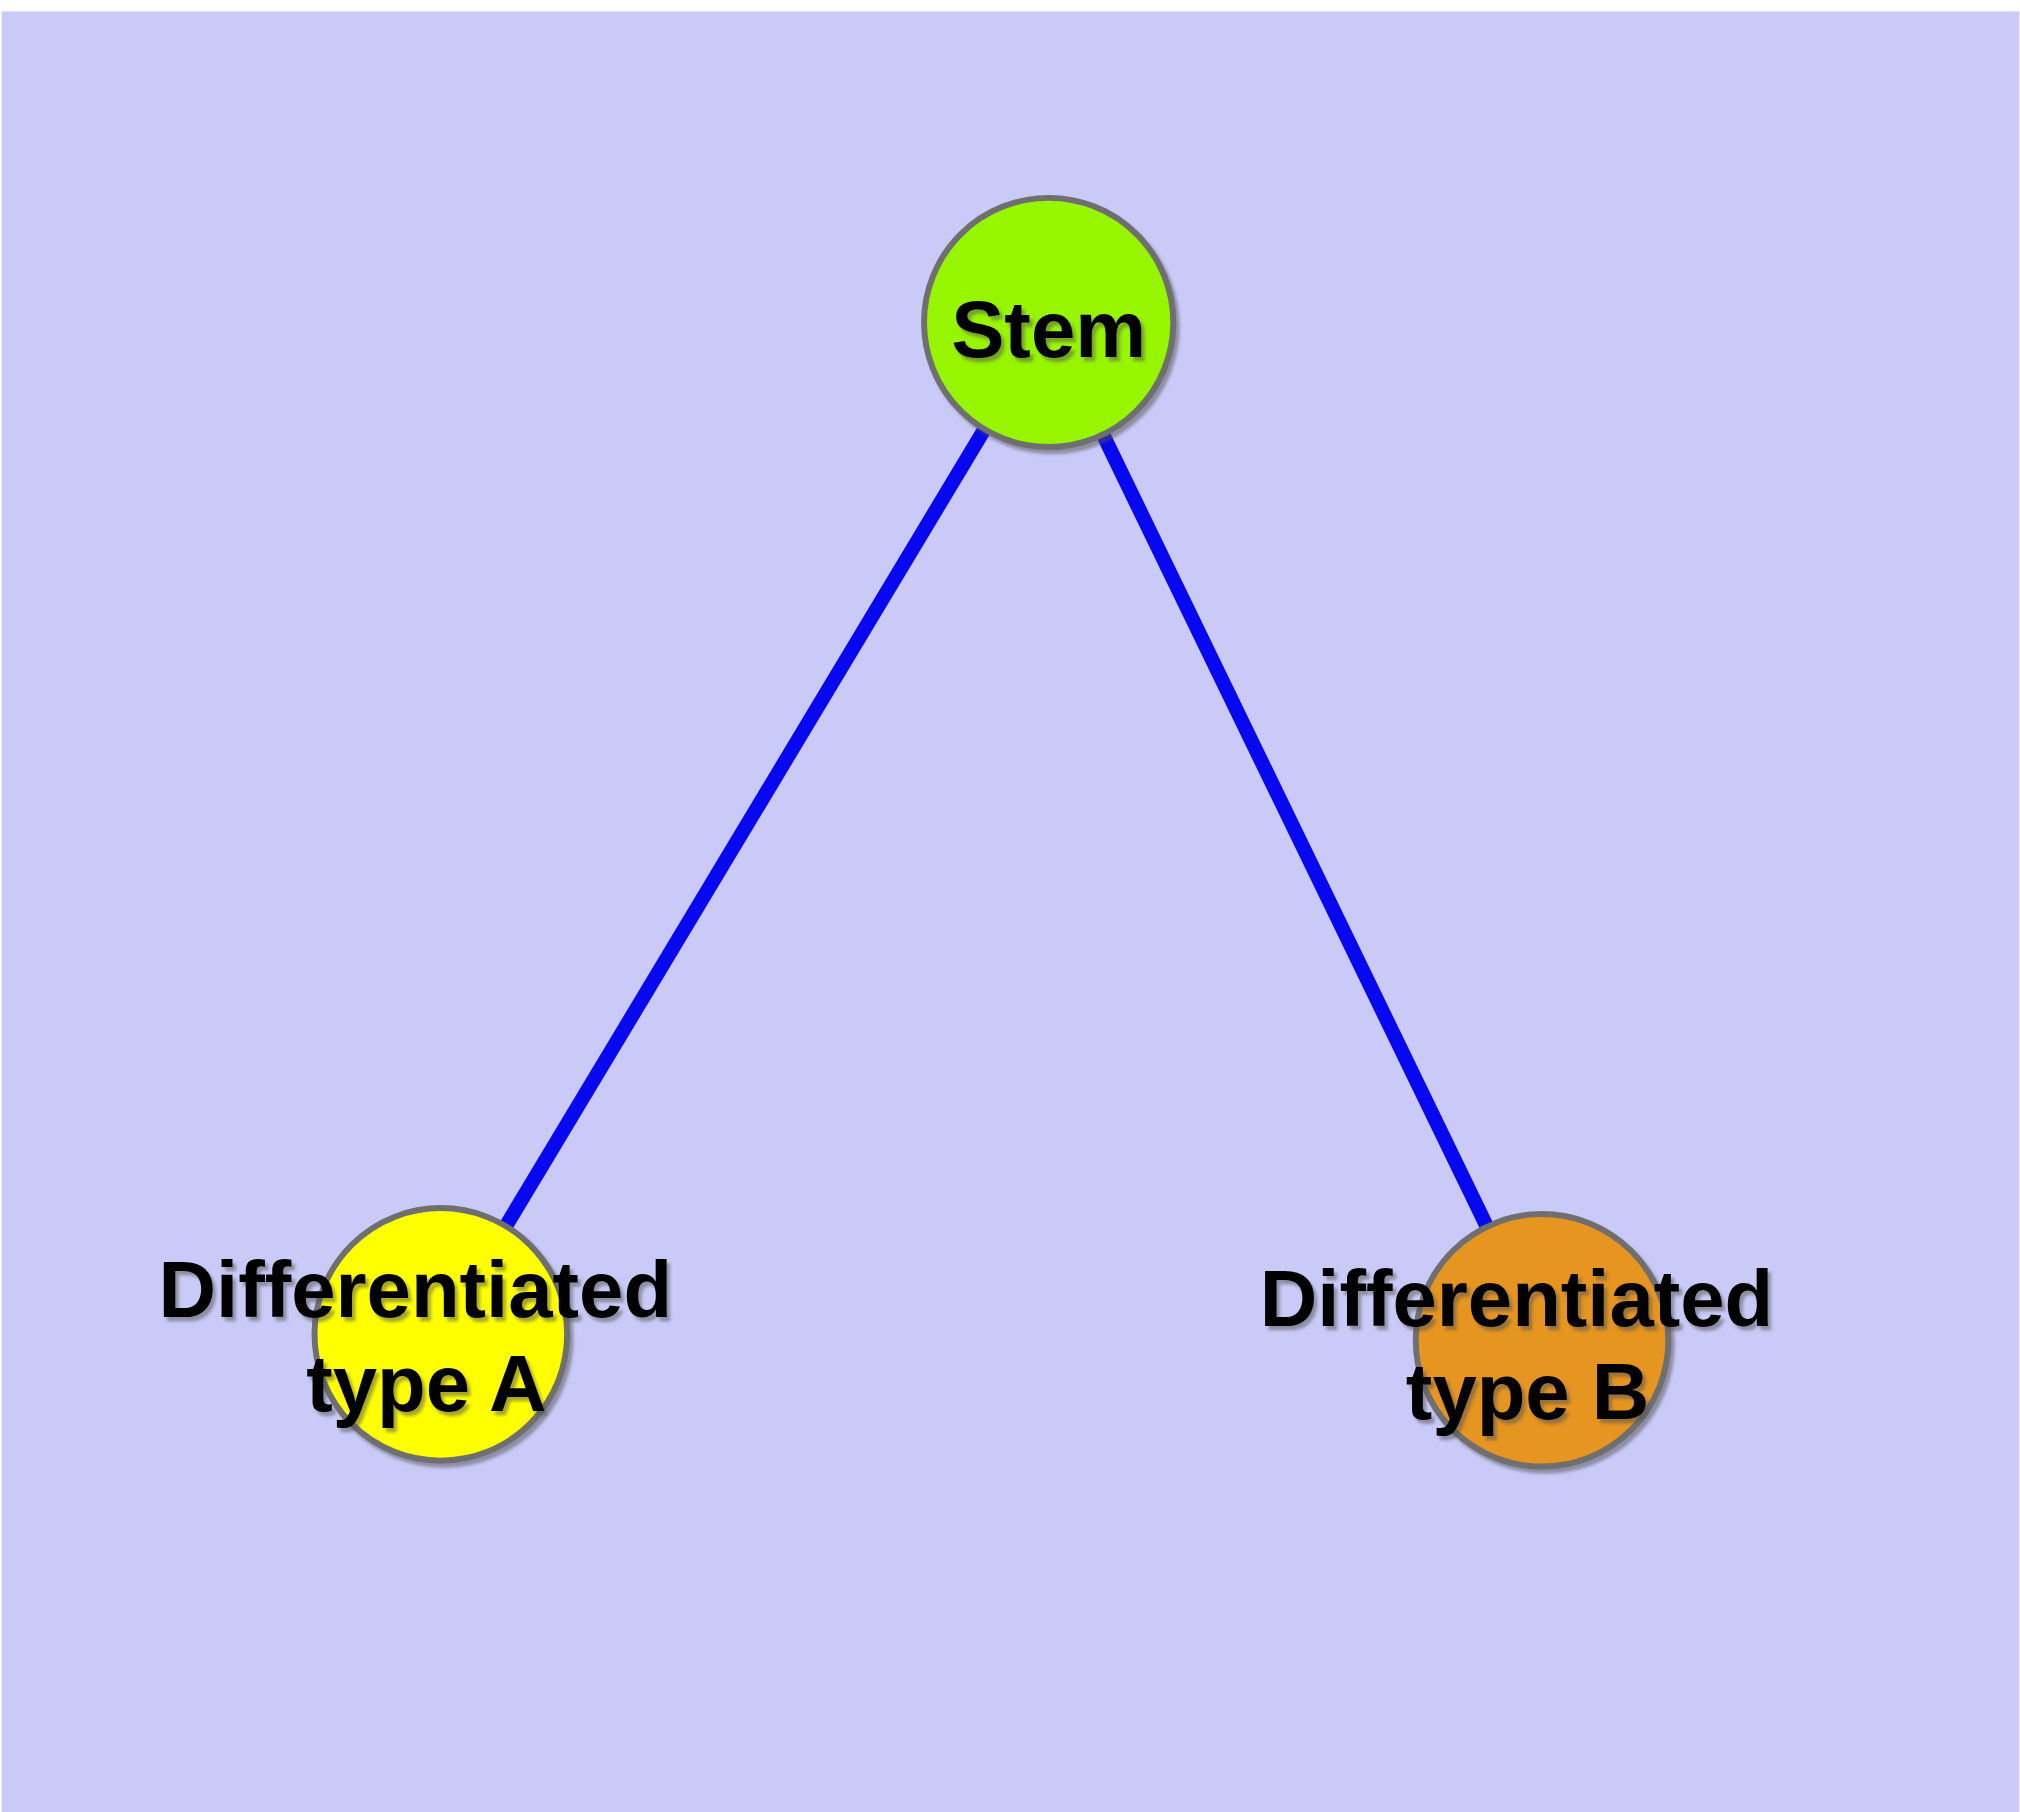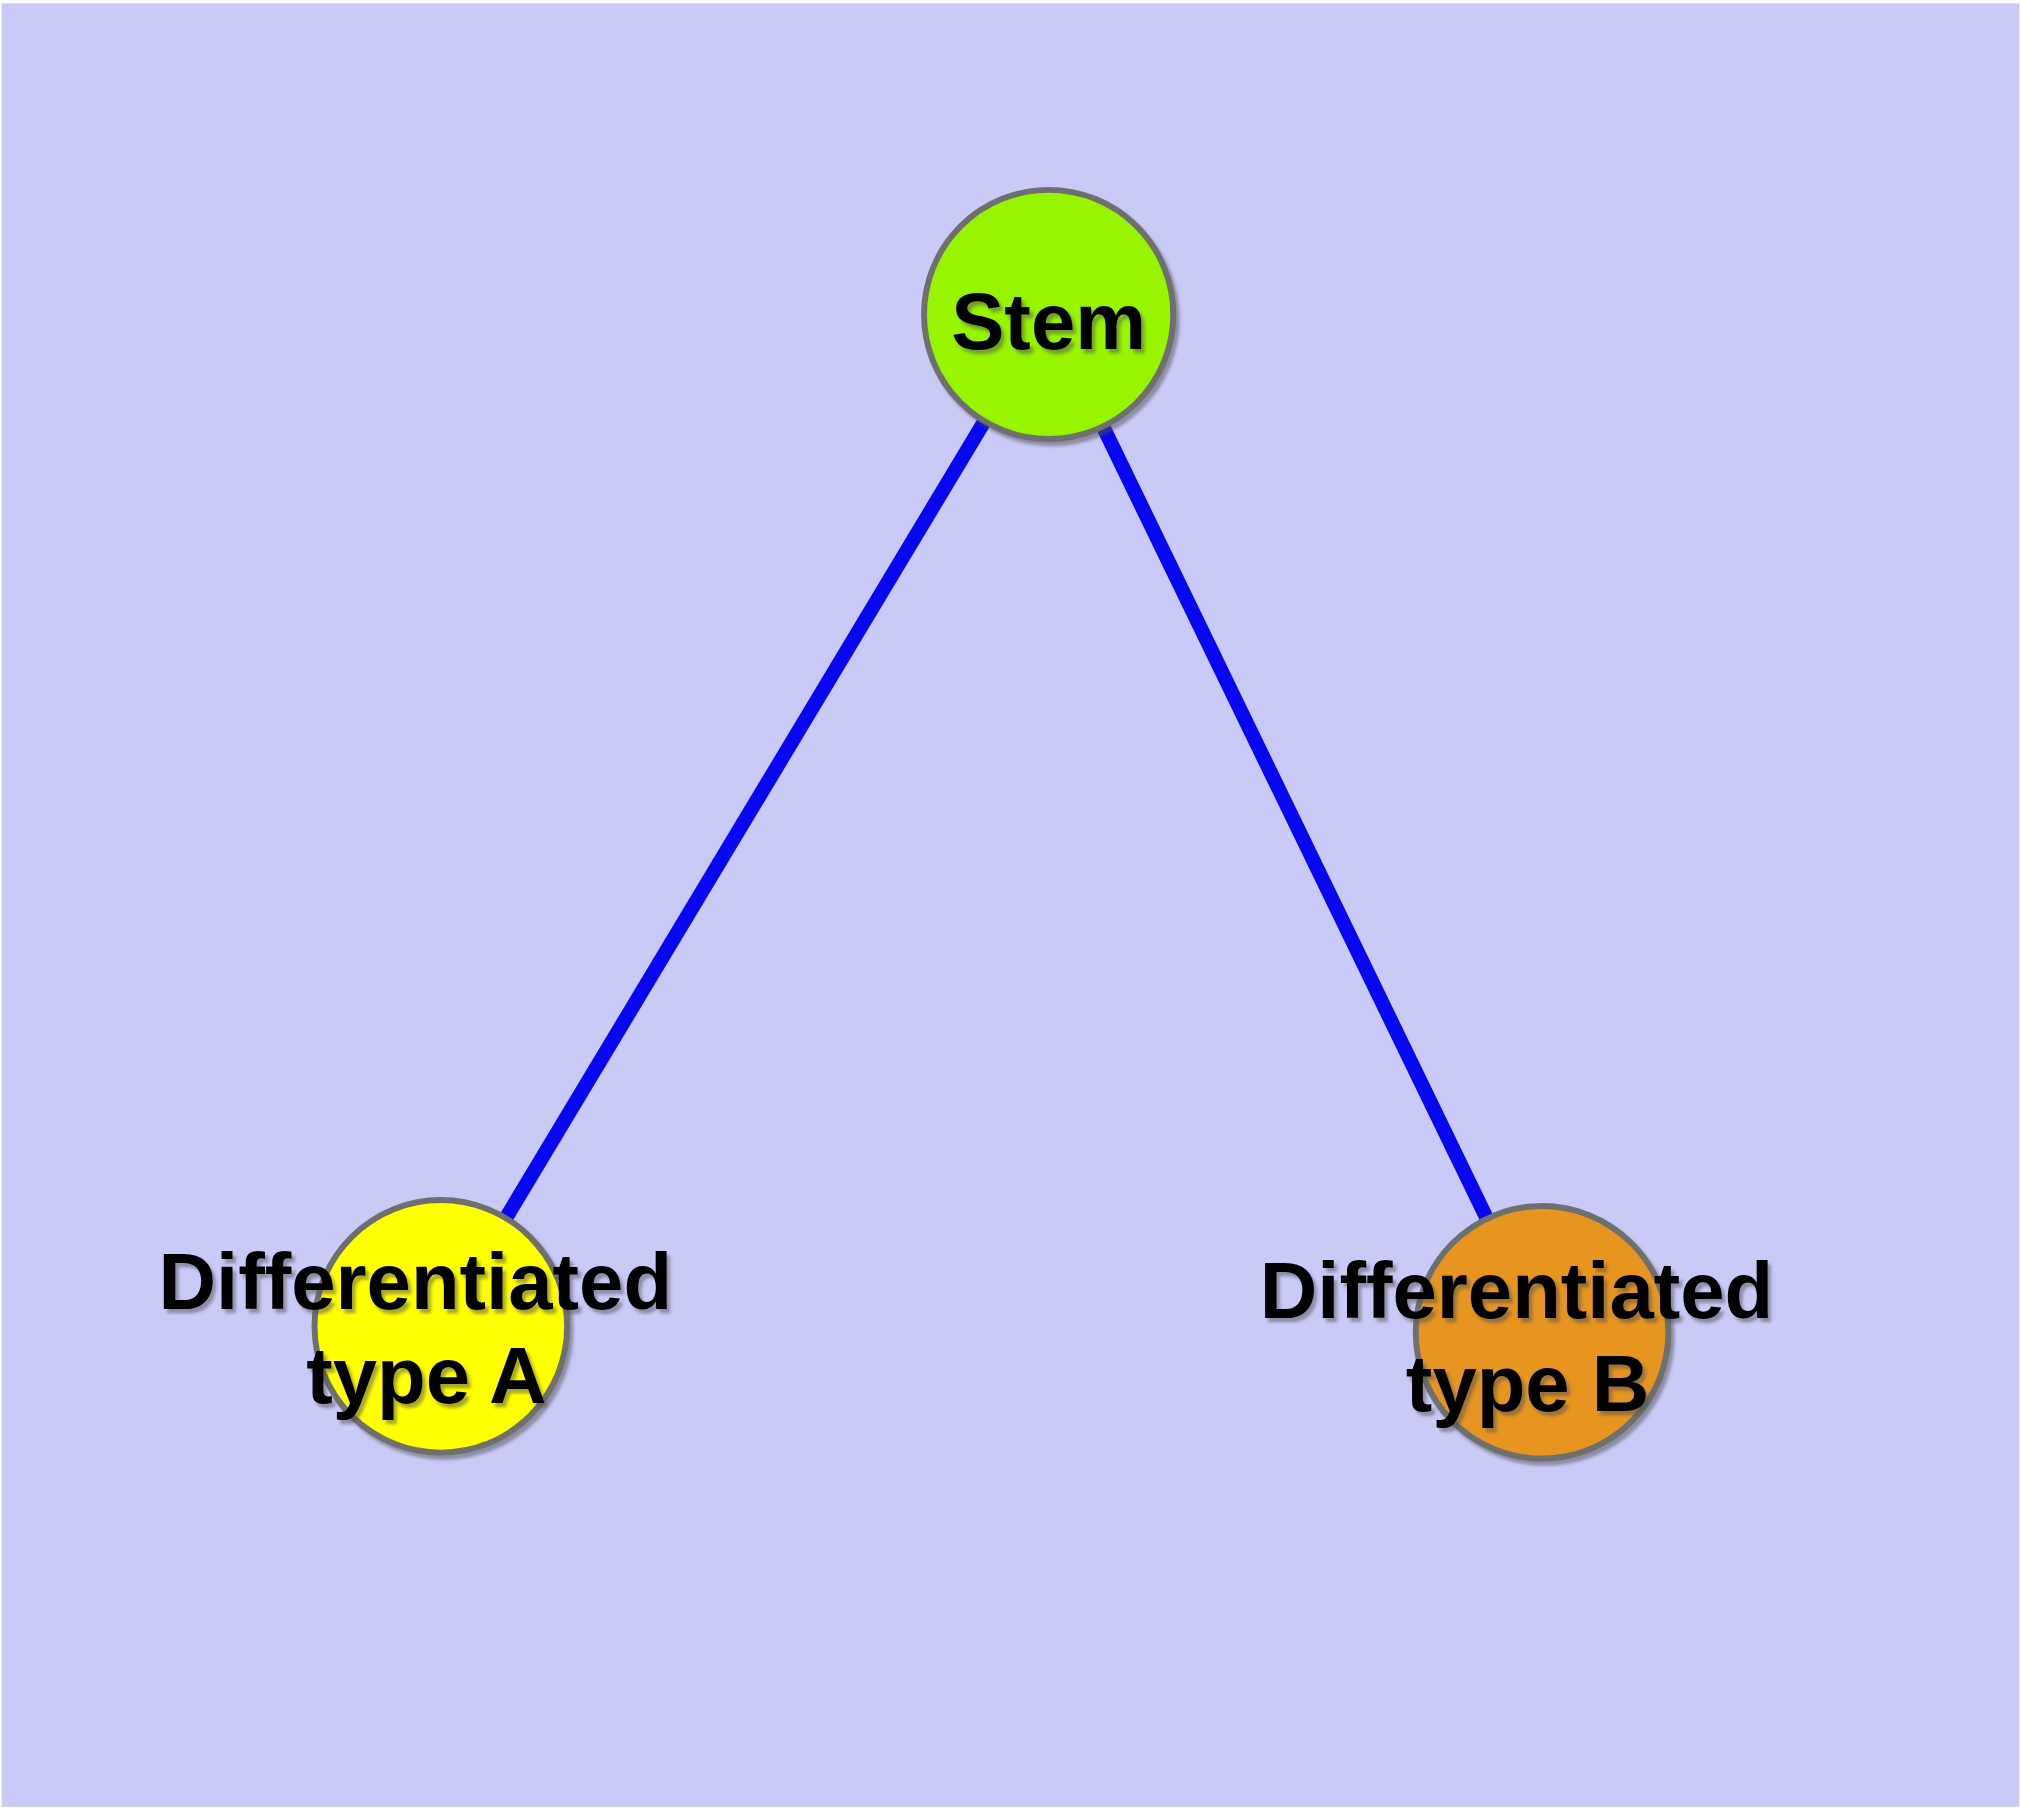--- a/index.html
+++ b/index.html
@@ -11,20 +11,21 @@
     height: 1812px;
     background: var(--page-bg, #ffffff);
     font-family: "Liberation Sans", sans-serif;
     overflow: hidden;
   }
   .page {
     position: relative;
     width: 2021px;
     height: 1352px;
     background: var(--page-bg, #ffffff);
+    margin-top: 8px;
   }
   svg.diagram {
     position: absolute;
     left: 0;
     top: 0;
     width: 2021px;
     height: 1812px;
     display: block;
   }
   .canvas-rect {

